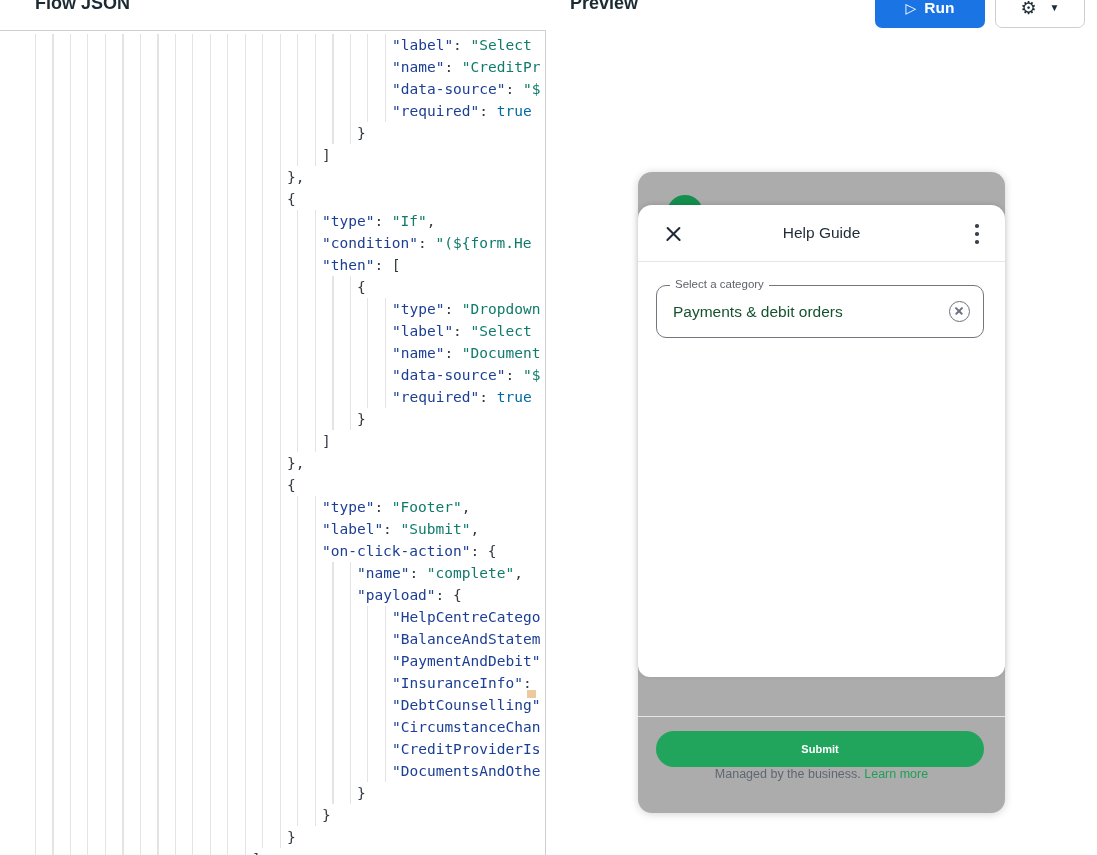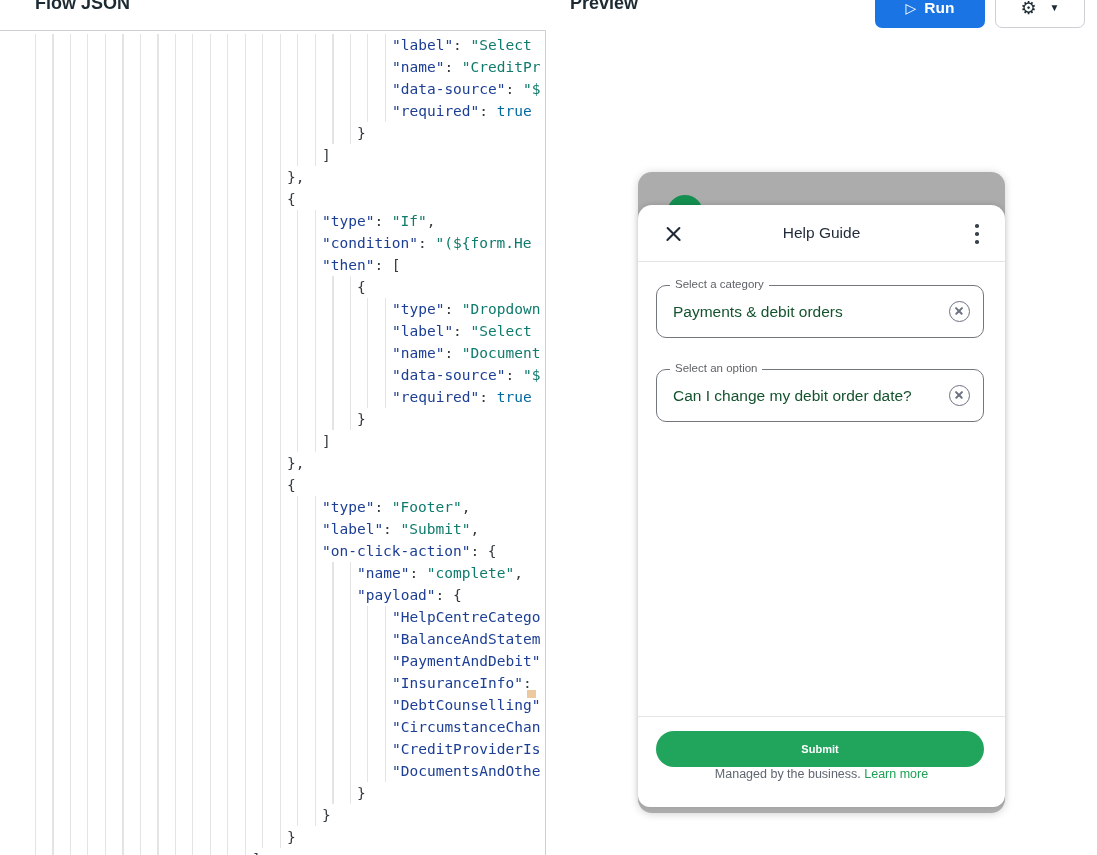--- a/index.html
+++ b/index.html
@@ -33,21 +33,21 @@
   .run-btn .play{font-size:14px;font-weight:400;line-height:1;}
   .gear-btn{position:absolute;left:448px;top:-13px;width:90px;height:41px;background:#fff;
     border:1px solid #ccd0d5;border-radius:7px;display:flex;align-items:center;justify-content:center;gap:13px;
     color:#1c2b33;cursor:pointer;box-sizing:border-box;}
   .gear-btn .gear{font-size:18px;line-height:1;}
   .gear-btn .caret{font-size:10px;line-height:1;}
   
   .phone{position:absolute;left:91px;top:172px;width:367px;height:641px;background:#acacac;
     border-radius:14px;box-shadow:0 1px 8px rgba(0,0,0,.18);}
   .avatar{position:absolute;left:29px;top:23px;width:36px;height:36px;border-radius:50%;background:#148f4f;}
-  .sheet{position:absolute;left:0;top:33px;width:367px;height:602px;background:#fff;
+  .sheet{position:absolute;left:0;top:33px;width:367px;height:472px;background:#fff;
     border-radius:14px 14px 12px 12px;box-shadow:0 -1px 5px rgba(0,0,0,.12);}
   .sheet-hdr{position:absolute;left:0;top:0;width:100%;height:57px;border-bottom:1px solid #e5e5e5;box-sizing:border-box;}
   .close-x{position:absolute;left:27px;top:20px;width:17px;height:17px;cursor:pointer;}
   .close-x::before,.close-x::after{content:"";position:absolute;left:-1px;top:7.5px;width:19px;height:2.3px;
     background:#1f2937;border-radius:2px;}
   .close-x::before{transform:rotate(45deg);}
   .close-x::after{transform:rotate(-45deg);}
   .sheet-title{position:absolute;left:0;top:19px;width:100%;text-align:center;font-size:15.5px;
     font-weight:500;color:#1f2937;}
   .kebab{position:absolute;right:26px;top:19px;width:4px;height:20px;cursor:pointer;display:flex;
@@ -147,25 +147,20 @@
             <i></i>
           </div>
       </div>
 
       <div class="field f1">
         <span class="flabel">Select a category</span>
         <span class="fvalue">Payments &amp; debit orders</span>
         <span class="clear-ic"></span>
       </div>
 
-      <div class="field f2">
-        <span class="flabel">Select an option</span>
-        <span class="fvalue">Can I change my debit order date?</span>
-        <span class="clear-ic"></span>
-      </div>
 
       <div class="sheet-footer-divider"></div>
 
       <button class="submit-btn">Submit</button>
 
       <div class="managed"><span>Managed by the business. </span><span class="lm">Learn more</span></div>
     </div>
   </div>
 </div>
 

